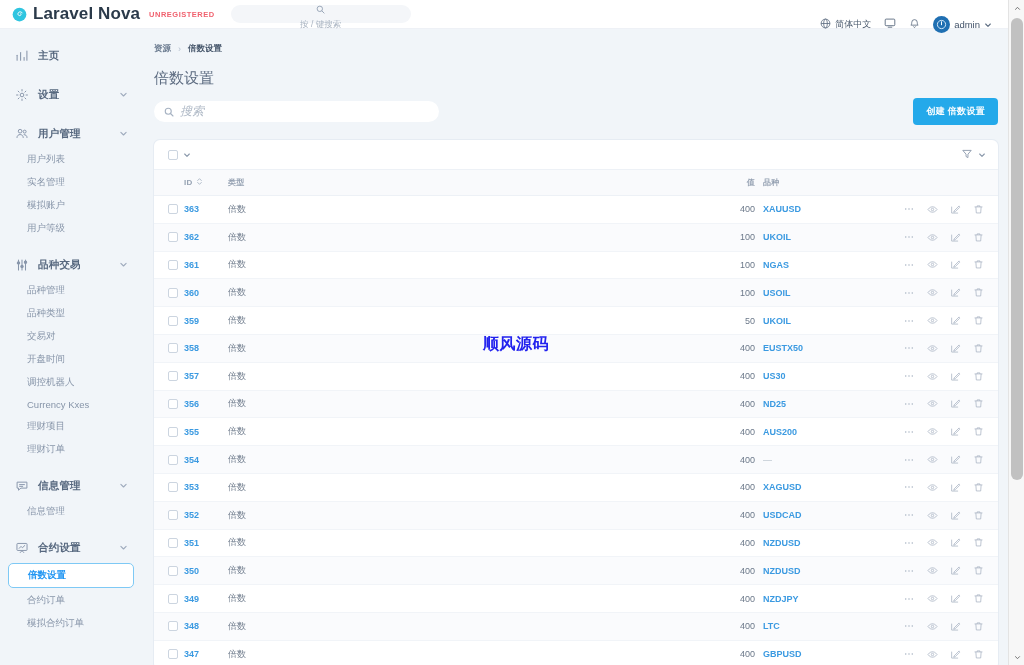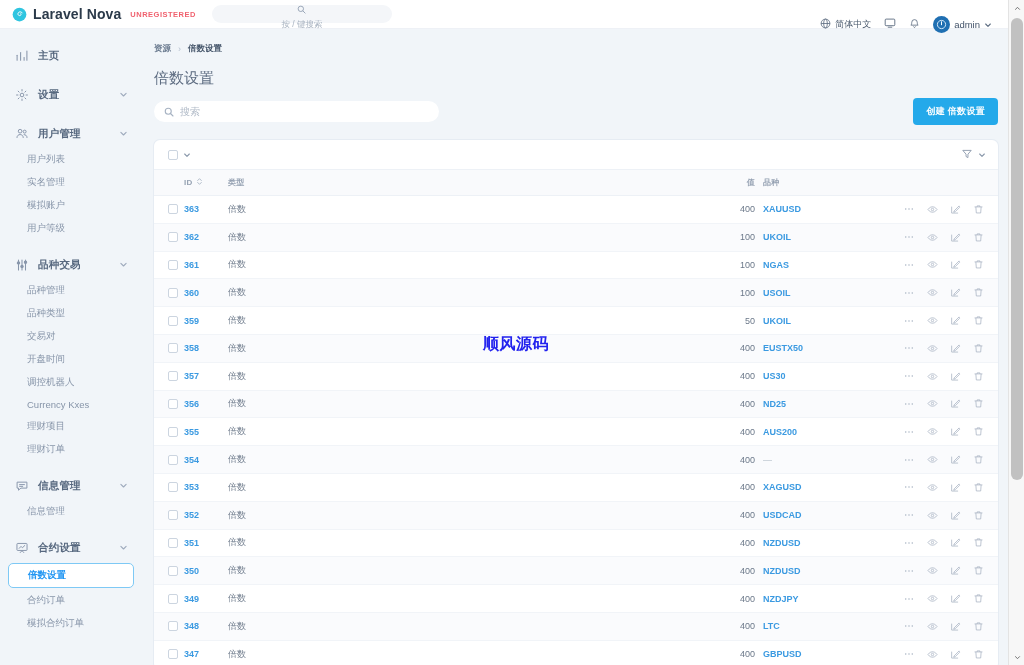--- a/index.html
+++ b/index.html
@@ -13,21 +13,21 @@
 
   
   .topbar {
     height: 29px; min-height: 29px; background: #ffffff;
     display: flex; align-items: center; padding: 0 10px 0 12px;
     border-bottom: 1px solid #eef1f6;
     position: relative; z-index: 5;
   }
   .brand { display: flex; align-items: center; gap: 6px; }
   .brand-logo { width: 15px; height: 15px; display: block; }
-  .brand-name { font-size: 14px; font-weight: bold; color: #2b3a4a; letter-spacing: .1px; }
+  .brand-name { font-size: 17px; font-weight: bold; color: #2b3a4a; letter-spacing: .1px; }
   .brand-tag { font-size: 7.5px; font-weight: bold; color: #f0616e; letter-spacing: .5px; margin-left: 3px; }
 
   .topsearch {
     margin-left: 16px; width: 180px; height: 18px;
     background: #f4f6f9; border-radius: 9px;
     display: flex; align-items: center; gap: 5px; padding: 0 8px; flex-direction: column;
   }
   .topsearch .ico { color: #9aa7b8; display: flex; }
   .topsearch-ph { font-size: 8.5px; color: #a7b2c0; }
 
@@ -76,21 +76,21 @@
   .bc-cur { font-size: 8.5px; font-weight: bold; color: #46566b; }
 
   .page-title { font-size: 15px; color: #5c6b80; padding: 14px 0 0 4px; font-weight: 400; }
 
   .searchrow { padding: 10px 0 0 4px; display: flex; align-items: center; }
   .search-box {
     width: 285px; height: 21px; background: #fff; border-radius: 11px;
     display: flex; align-items: center; gap: 6px; padding: 0 10px;
   }
   .search-box .ico { color: #a6b2c2; display: flex; }
-  .search-ph { font-size: 10px; color: #b0bac7; }
+  .search-ph { font-size: 12px; color: #b0bac7; font-style: italic; }
   .create-btn {
     margin-left: auto; background: #24a9ea; color: #fff;
     font-size: 9px; font-weight: bold; border: none; border-radius: 4px;
     padding: 7px 13px; cursor: pointer; letter-spacing: .3px;
   }
 
   
   .card {
     margin: 15px 0 0 4px; background: #fff; border-radius: 6px;
     overflow: hidden; box-shadow: 0 0 0 1px rgba(220,228,238,.55);

